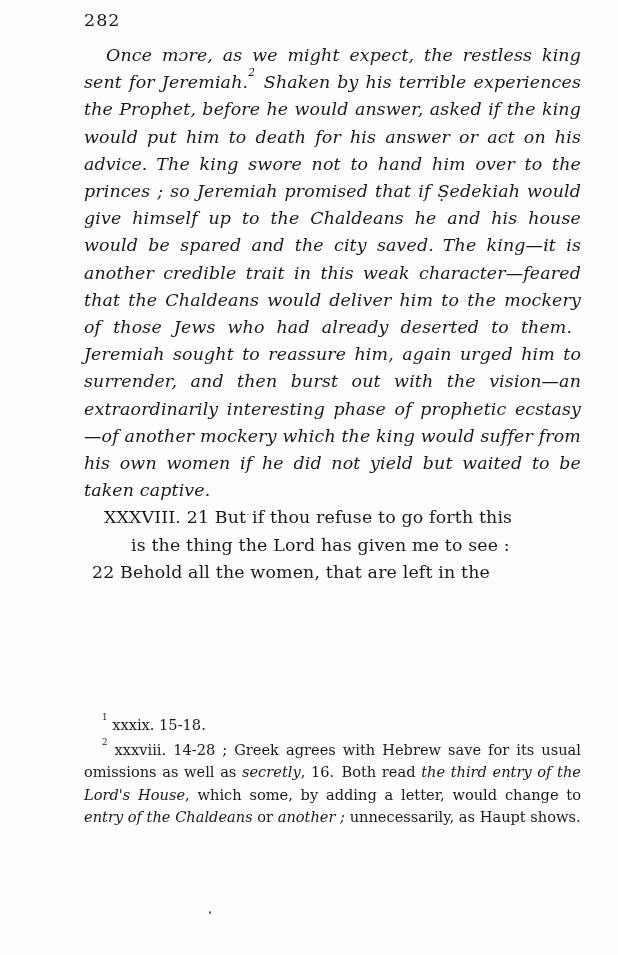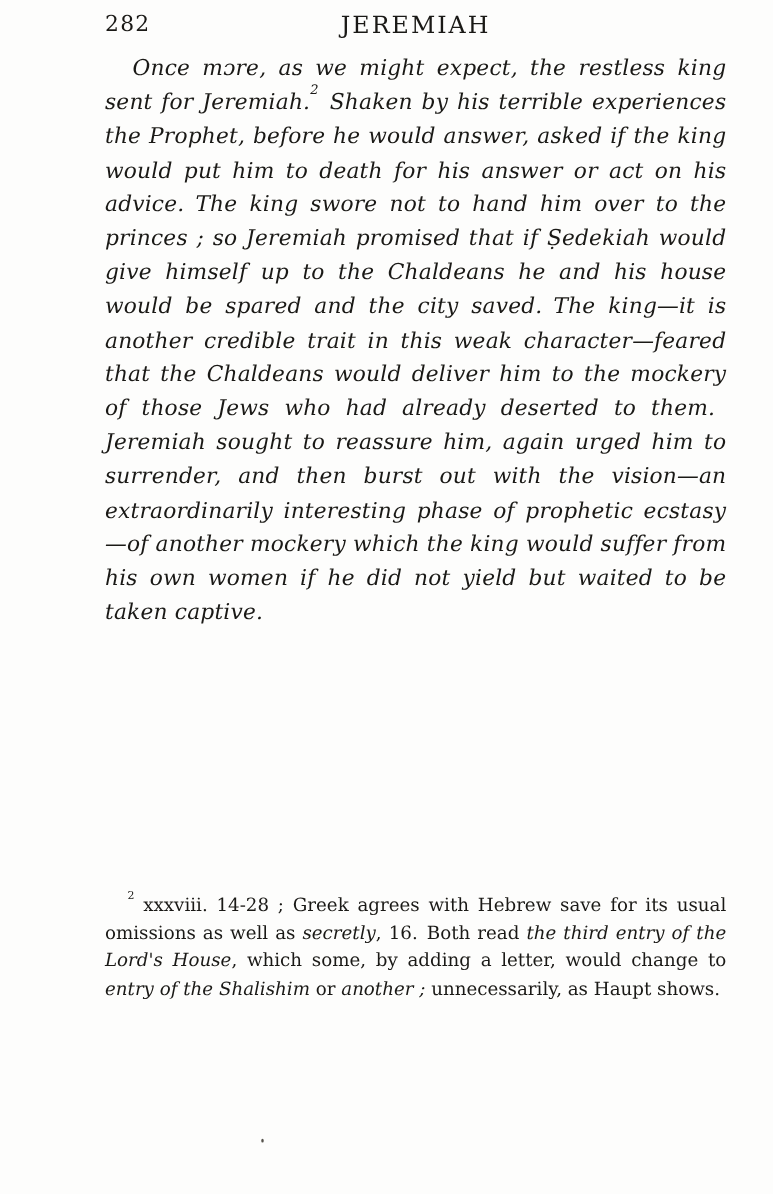--- a/index.html
+++ b/index.html
@@ -65,26 +65,31 @@
     border-radius: 50%;
   }
 </style>
 </head>
 <body>
 
 <div class="page">
 
   <div class="running-header">
     <span class="pagenum">282</span>
-    <span class="book-title">JEREMIAH</span>
   </div>
 
   <div class="text-block">
     <p class="para indent"><span>Once mɔre, as we might expect, the restless king sent for Jeremiah.</span><sup>2</sup><span> Shaken by his terrible experiences the Prophet, before he would answer, asked if the king would put him to death for his answer or act on his advice. The king swore not to hand him over to the princes ; so Jeremiah promised that if Ṣedekiah would give himself up to the Chaldeans he and his house would be spared and the city saved. The king—it is another credible trait in this weak character—feared that the Chaldeans would deliver him to the mockery of those Jews who had already deserted to them. Jeremiah sought to reassure him, again urged him to surrender, and then burst out with the vision—an extraordinarily interesting phase of prophetic ecstasy—of another mockery which the king would suffer from his own women if he did not yield but waited to be taken captive.</span></p>
+    <div class="verse">
+      <div class="vline v1">XXXVIII. 21 But if thou refuse to go forth this</div>
+      <div class="vline v2">is the thing the Lord has given me to see :</div>
+      <div class="vline v3">22 Behold all the women, that are left in the</div>
+    </div>
   </div>
 
   <div class="footnotes">
-    <p class="fn"><sup>2</sup><span> xxxviii. 14-28 ; Greek agrees with Hebrew save for its usual omissions as well as </span><i>secretly</i><span>, 16. Both read </span><i>the third entry of the Lord's House</i><span>, which some, by adding a letter, would change to </span><i>entry of the Shalishim</i><span> or </span><i>another ;</i><span> unnecessarily, as Haupt shows.</span></p>
+    <p class="fn"><sup>1</sup><span> xxxix. 15-18.</span></p>
+    <p class="fn"><sup>2</sup><span> xxxviii. 14-28 ; Greek agrees with Hebrew save for its usual omissions as well as </span><i>secretly</i><span>, 16. Both read </span><i>the third entry of the Lord's House</i><span>, which some, by adding a letter, would change to </span><i>entry of the Chaldeans</i><span> or </span><i>another ;</i><span> unnecessarily, as Haupt shows.</span></p>
   </div>
 
   <div class="artifact-dot"></div>
 
 </div>
 
 </body></html>

